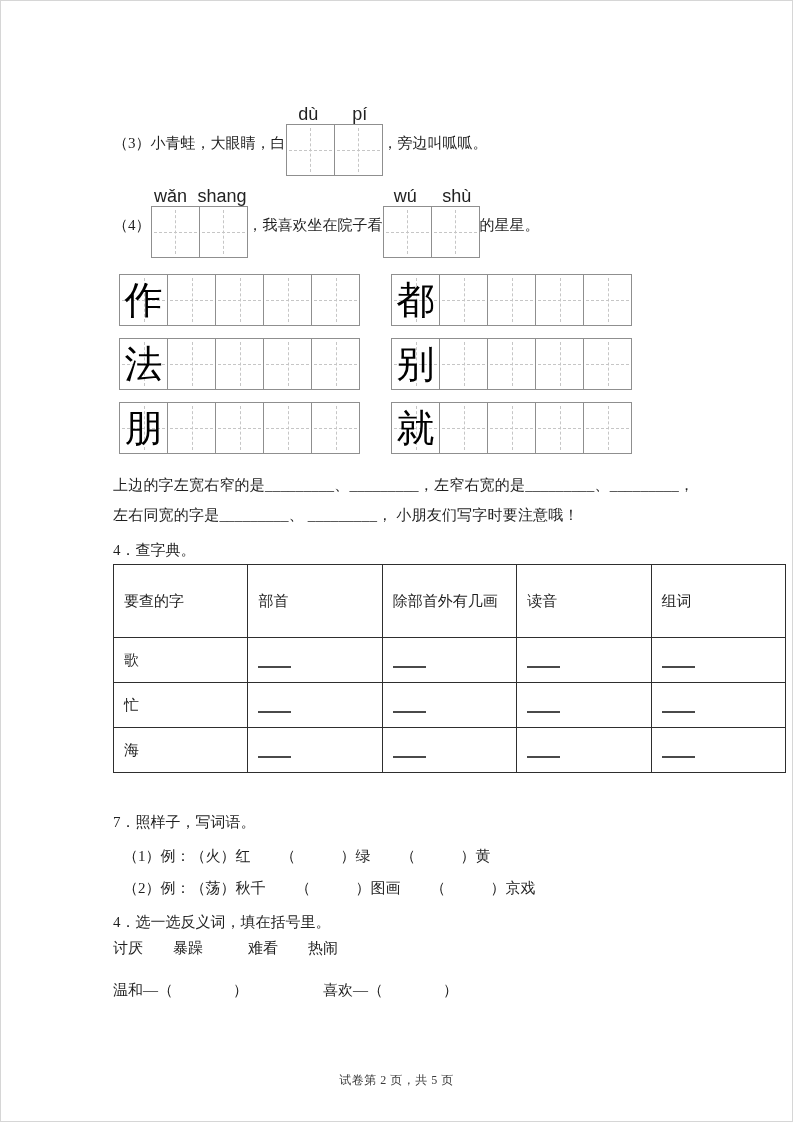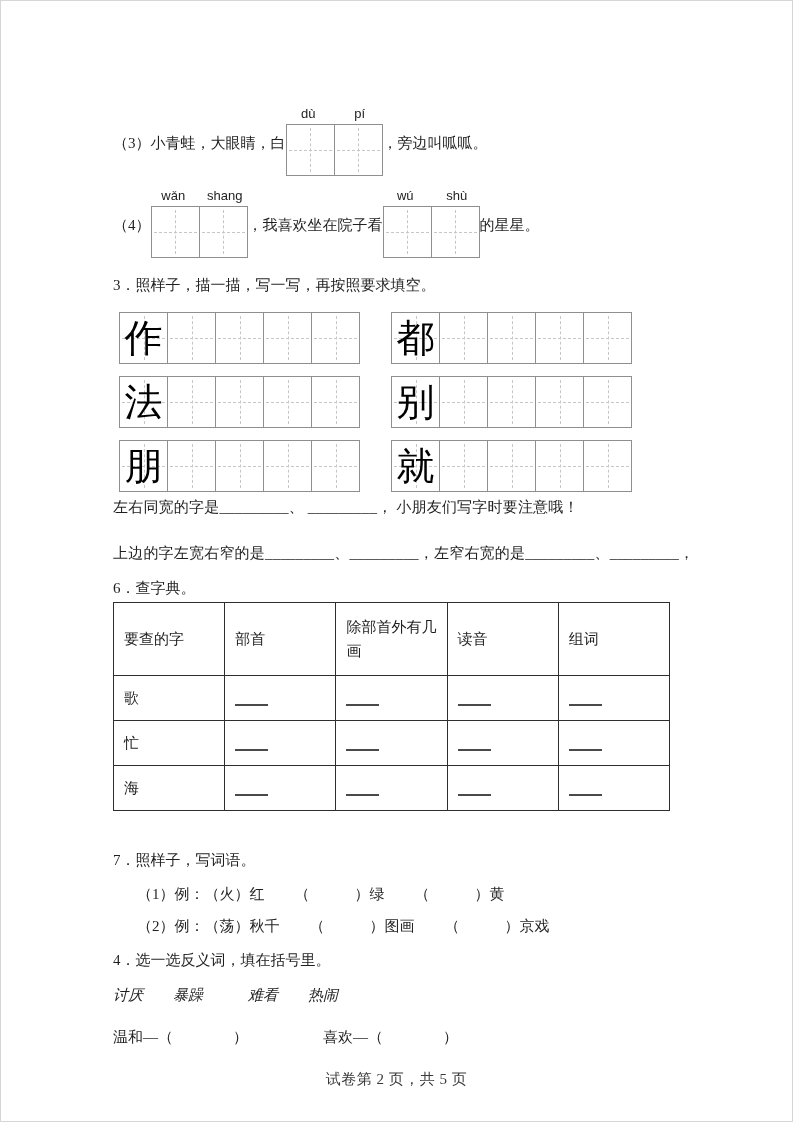--- a/index.html
+++ b/index.html
@@ -11,51 +11,51 @@
     color:#1f1f1f;font-size:15px;
   }
   .content{padding:0 100px 0 112px;}
 
   
   .gline{display:flex;align-items:center;height:52px;}
   .gline .wtext{position:relative;top:-7px;white-space:nowrap;}
   .wgrid{position:relative;display:inline-flex;border:1px solid #8f8f8f;flex:none;}
   .pyrow{position:absolute;top:-19px;left:0;width:100%;display:flex;
          font-family:"Liberation Sans","DejaVu Sans",sans-serif;
-         font-size:13px;color:#222;line-height:16px;gap:8px;}
+         font-size:18px;color:#222;line-height:16px;gap:8px;}
   .pyrow .py{flex:1;text-align:center;}
   .cell{position:relative;width:47px;height:50px;background:#fff;flex:none;}
   .cell + .cell{border-left:1px solid #8f8f8f;}
   .cell::before{content:"";position:absolute;left:50%;top:3px;bottom:3px;border-left:1px dashed #c6c6c6;}
   .cell::after{content:"";position:absolute;top:50%;left:2px;right:2px;border-top:1px dashed #c6c6c6;}
 
   
   .qtitle{line-height:22px;}
   .pgrid-rows{display:flex;flex-direction:column;gap:12px;margin-top:16px;margin-left:6px;}
   .pgrid-row{display:flex;gap:31px;}
   .pgrid{display:inline-flex;border:1px solid #8f8f8f;}
   .pcell{width:47px;height:50px;}
   .model-char{position:relative;z-index:1;display:flex;width:100%;height:100%;
               align-items:center;justify-content:center;
               font-size:38px;color:#000;font-family:"Liberation Serif","DejaVu Serif",serif;}
   .fill{line-height:30px;white-space:nowrap;letter-spacing:0.2px;}
 
   
-  table.dict{border-collapse:collapse;table-layout:fixed;width:557px;margin-top:3px;}
+  table.dict{border-collapse:collapse;table-layout:fixed;width:673px;margin-top:3px;}
   table.dict th,table.dict td{border:1px solid #2e2e2e;font-weight:normal;
      text-align:left;padding:0 0 0 10px;vertical-align:middle;font-size:15px;}
   table.dict th{height:72px;line-height:24px;}
   table.dict td{height:44px;}
   .blank{display:inline-block;width:33px;height:12px;border-bottom:2px solid #4a4a4a;vertical-align:middle;}
 
   .q5line{line-height:32px;white-space:nowrap;}
   .qline{line-height:30px;white-space:nowrap;}
 
   .footer{position:absolute;left:0;right:0;bottom:32px;text-align:center;
-          font-size:15px;color:#3a3a3a;letter-spacing:0.5px;}
+          font-size:12px;color:#3a3a3a;letter-spacing:0.5px;}
 </style>
 </head>
 <body>
 
 <div class="page">
   <div class="content">
 
     <div class="gline" style="margin-top:123px;">
       <span class="wtext">（3）小青蛙，大眼睛，白</span>
       <span class="wgrid">
@@ -86,21 +86,20 @@
         <span class="pyrow">
           <span class="py">wú</span>
           <span class="py">shù</span>
         </span>
         <span class="cell"></span>
         <span class="cell"></span>
       </span>
       <span class="wtext">的星星。</span>
     </div>
 
-    <div class="qtitle" style="margin-top:16px;">3．照样子，描一描，写一写，再按照要求填空。</div>
 
     <div class="pgrid-rows">
       <div class="pgrid-row">
         <span class="pgrid">
           <span class="cell pcell">
               <span class="model-char">作</span>
             </span>
           <span class="cell pcell"></span>
           <span class="cell pcell"></span>
           <span class="cell pcell"></span>
@@ -151,24 +150,24 @@
               <span class="model-char">就</span>
             </span>
           <span class="cell pcell"></span>
           <span class="cell pcell"></span>
           <span class="cell pcell"></span>
           <span class="cell pcell"></span>
         </span>
       </div>
     </div>
 
+    <div class="fill" style="margin-top:16px;">上边的字左宽右窄的是_________、_________，左窄右宽的是_________、_________，</div>
     <div class="fill">左右同宽的字是_________、 _________， 小朋友们写字时要注意哦！</div>
-    <div class="fill" style="margin-top:16px;">上边的字左宽右窄的是_________、_________，左窄右宽的是_________、_________，</div>
-
-    <div class="qtitle" style="margin-top:9px;">6．查字典。</div>
+
+    <div class="qtitle" style="margin-top:9px;">4．查字典。</div>
 
     <table class="dict">
       <tbody>
           <tr>
         <th>要查的字</th>
         <th>部首</th>
         <th>除部首外有几画</th>
         <th>读音</th>
         <th>组词</th>
       </tr>
@@ -190,25 +189,25 @@
         <td>海</td>
         <td><span class="blank"></span></td>
         <td><span class="blank"></span></td>
         <td><span class="blank"></span></td>
         <td><span class="blank"></span></td>
       </tr>
     </tbody>
       </table>
 
     <div class="qtitle" style="margin-top:38px;">7．照样子，写词语。</div>
-    <div style="margin-top:7px;margin-left:24px;">
+    <div style="margin-top:7px;margin-left:10px;">
       <div class="q5line">（1）例：（火）红　　（　　　）绿　　（　　　）黄</div>
       <div class="q5line">（2）例：（荡）秋千　　（　　　）图画　　（　　　）京戏</div>
     </div>
 
     <div class="qtitle" style="margin-top:7px;">4．选一选反义词，填在括号里。</div>
-    <div class="qline" style="margin-top:9px;font-style:italic;">讨厌　　暴躁　　　难看　　热闹</div>
+    <div class="qline" style="">讨厌　　暴躁　　　难看　　热闹</div>
     <div class="qline" style="margin-top:12px;">温和—（　　　　）　　　　　喜欢—（　　　　）</div>
 
   </div>
 
   <div class="footer">试卷第 2 页，共 5 页</div>
 </div>
 
 </body></html>

